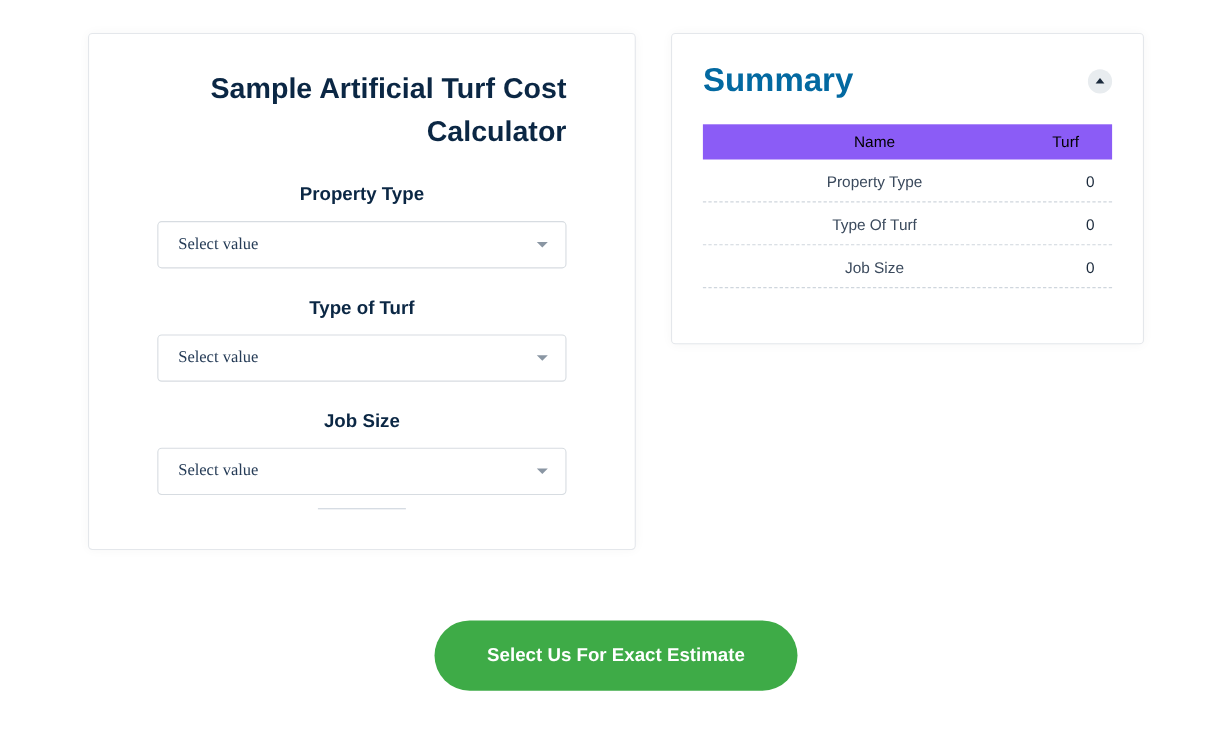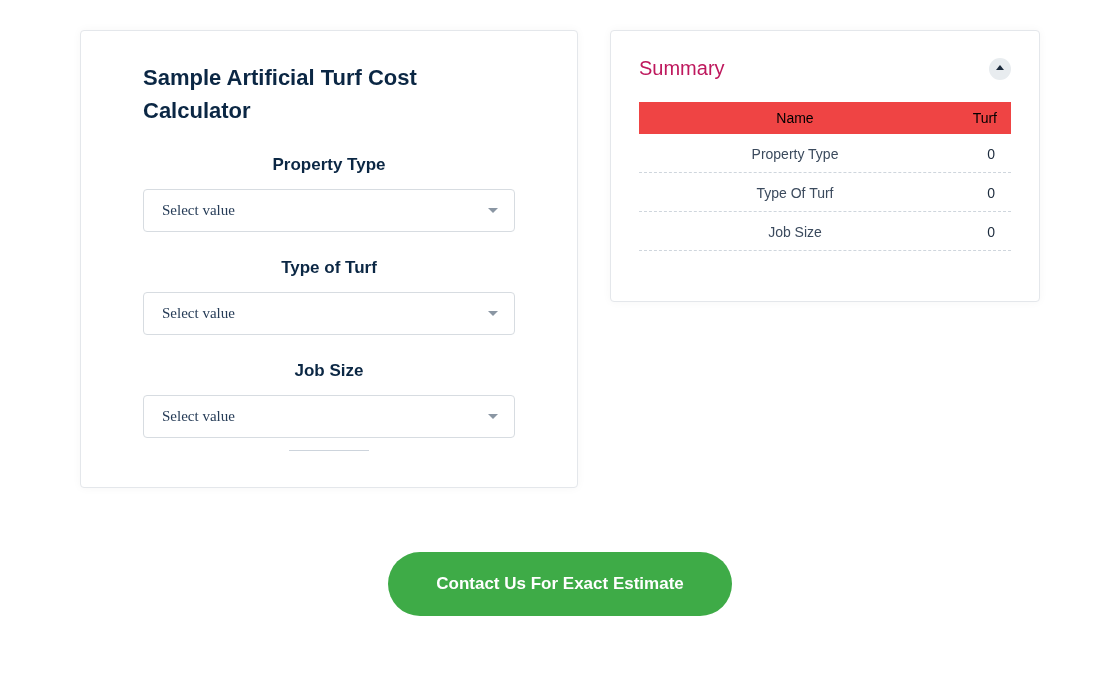--- a/index.html
+++ b/index.html
@@ -23,22 +23,22 @@
       background: #fff;
       border: 1px solid #e4e7eb;
       border-radius: 4px;
       box-shadow: 0 0 10px rgba(0,0,0,0.04);
       flex: 1;
     }
     .calc-card {
       padding: 30px 62px 36px 62px;
     }
     .calc-title {
-      text-align: left;
-      font-size: 22px;
+      text-align: right;
+      font-size: 26px;
       font-weight: 700;
       color: #0b2744;
       line-height: 1.5;
       margin-bottom: 28px;
     }
     .field-block {
       text-align: center;
       margin-bottom: 26px;
     }
     .field-label {
@@ -80,23 +80,23 @@
     .summary-card {
       padding: 26px 28px 50px 28px;
     }
     .summary-header {
       display: flex;
       align-items: center;
       justify-content: space-between;
       margin-bottom: 22px;
     }
     .summary-title {
-      font-size: 20px;
-      font-weight: 400;
-      color: #be185d;
+      font-size: 30px;
+      font-weight: 700;
+      color: #0369a1;
     }
     .collapse-btn {
       width: 22px;
       height: 22px;
       border-radius: 50%;
       background: #e8ecef;
       display: flex;
       align-items: center;
       justify-content: center;
       cursor: pointer;
@@ -109,22 +109,22 @@
       border-bottom: 5px solid #1b2a3c;
       position: relative;
       top: -1px;
     }
 
     .sum-table {
       width: 100%;
     }
     .sum-head {
       display: flex;
-      background: #ef4444;
-      padding: 8px 8px;
+      background: #8b5cf6;
+      padding: 8px 24px;
     }
     .col-name {
       flex: 1;
       text-align: center;
       font-size: 14px;
       color: #000000;
     }
     .col-total {
       width: 60px;
       text-align: right;
@@ -225,14 +225,14 @@
       </div>
       <div class="sum-row">
         <div class="r-name">Job Size</div>
         <div class="r-total">0</div>
       </div>
     </div>
   </div>
 </div>
 
 <div class="cta-wrap">
-  <button class="cta-btn">Contact Us For Exact Estimate</button>
+  <button class="cta-btn">Select Us For Exact Estimate</button>
 </div>
 
 </body></html>

